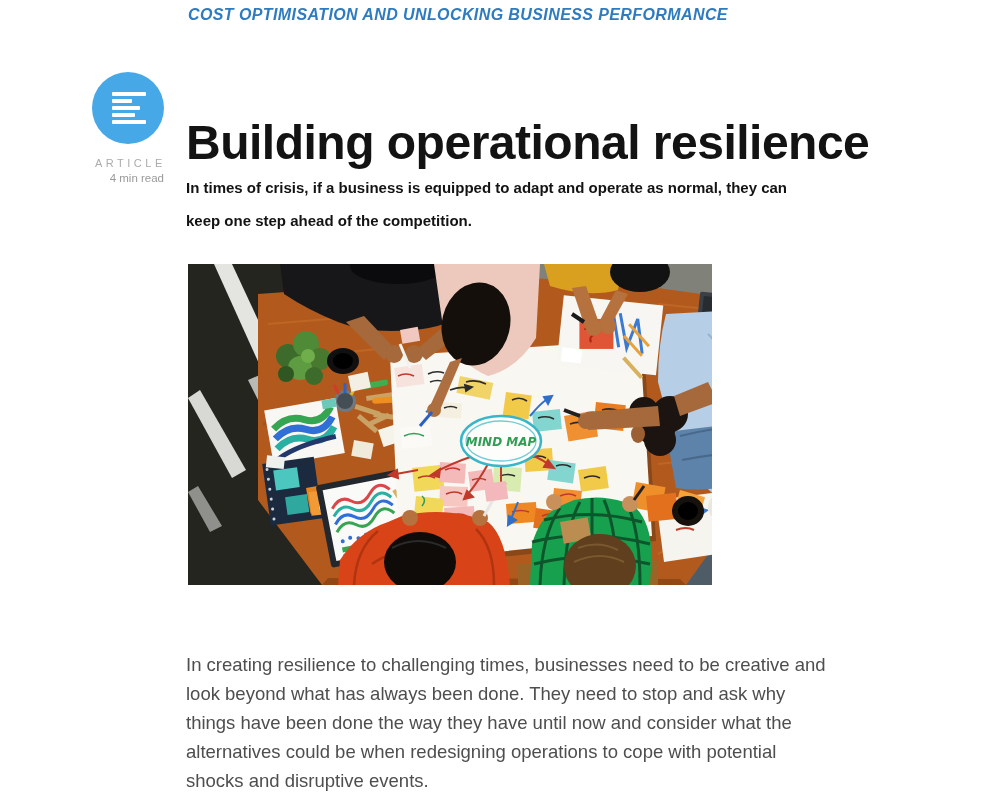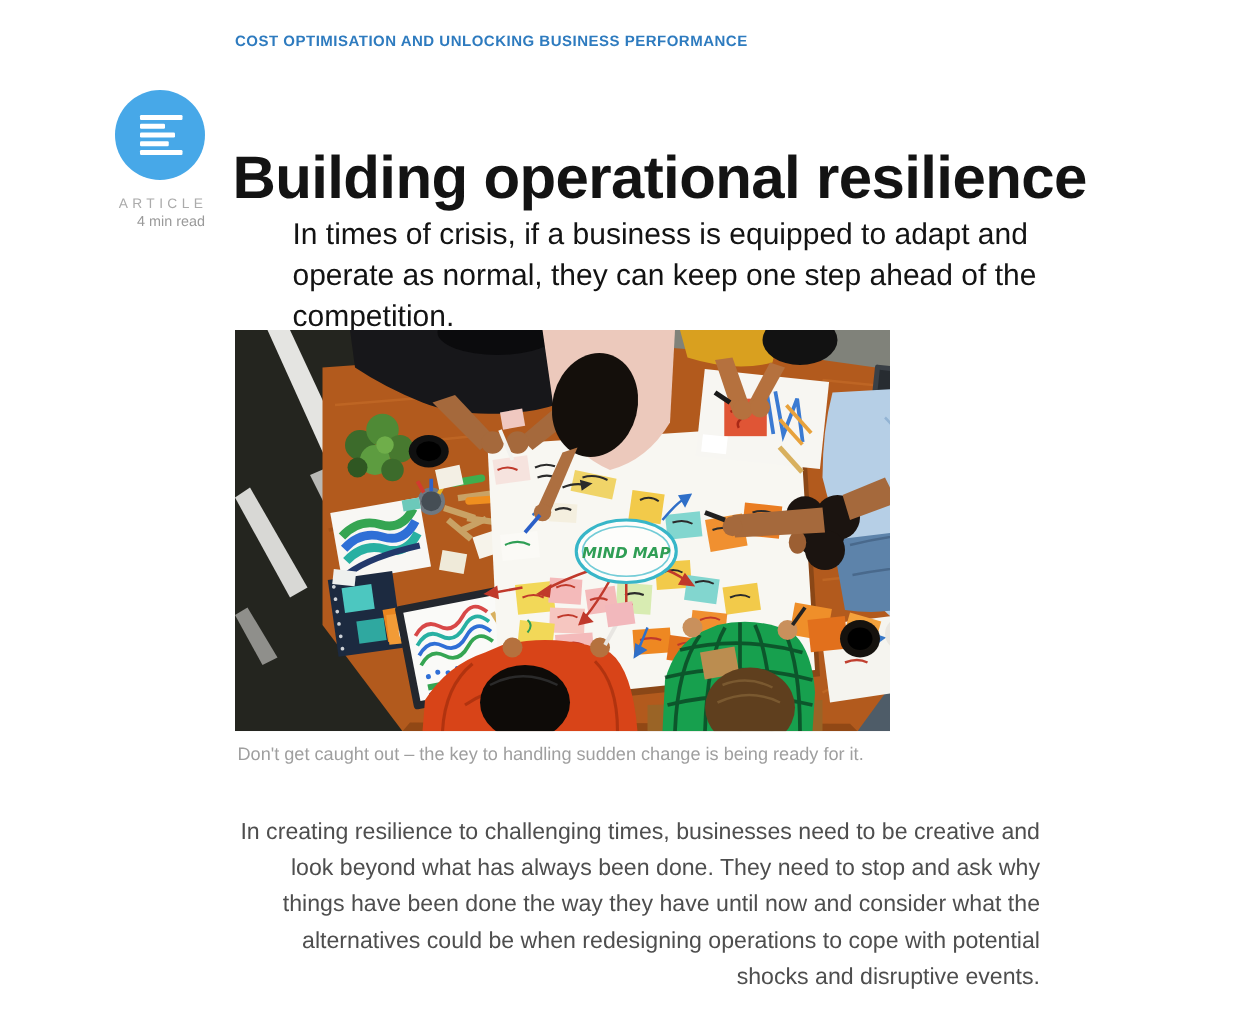--- a/index.html
+++ b/index.html
@@ -1,35 +1,35 @@
 <!DOCTYPE html>
 <html><head>
 <meta charset="utf-8">
 <style>
   html,body{margin:0;padding:0;background:#ffffff;}
   body{width:1000px;height:810px;overflow:hidden;font-family:"Liberation Sans",sans-serif;}
   .page{position:relative;width:1000px;height:810px;background:#fff;}
-  .eyebrow{position:absolute;left:188px;top:26px;font-size:12px;font-weight:bold;
-    letter-spacing:.4px;color:#2e7bbf;text-decoration:none;cursor:pointer;}
+  .eyebrow{position:absolute;left:188px;top:6px;font-size:16px;font-weight:bold;
+    letter-spacing:.4px;color:#2e7bbf;text-decoration:none;cursor:pointer;font-style:italic;}
   .badge{position:absolute;left:92px;top:72px;width:72px;text-align:right;}
   .badge-circle{width:72px;height:72px;border-radius:50%;background:#47a8e8;position:relative;}
   .badge-lines{position:absolute;left:20px;top:20px;}
   .badge-lines div{height:4px;background:#fff;border-radius:1px;margin-bottom:3px;}
   .bl1{width:34px;} .bl2{width:20px;} .bl3{width:28px;} .bl4{width:23px;} .bl5{width:34px;}
   .badge-type{margin-top:13px;font-size:11px;letter-spacing:3.5px;color:#ababab;padding-left:3px;}
   .badge-read{margin-top:3px;font-size:11.5px;color:#9a9a9a;}
   .headline{position:absolute;left:186px;top:82px;font-size:48px;line-height:1.2;
     font-weight:700;color:#131313;letter-spacing:-.5px;white-space:nowrap;}
-  .standfirst{position:absolute;left:186px;top:171px;width:632px;font-size:24px;
-    line-height:33px;font-weight:400;color:#131313;margin-left:48px;}
+  .standfirst{position:absolute;left:186px;top:171px;width:632px;font-size:15px;
+    line-height:33px;font-weight:700;color:#131313;}
   .figure{position:absolute;left:188px;top:264px;width:524px;height:321px;overflow:hidden;}
   .figure svg{display:block;}
   .caption{position:absolute;left:190px;top:596px;font-size:14.5px;color:#9f9f9f;}
   .body-text{position:absolute;left:186px;top:650px;width:646px;font-size:18.5px;
-    line-height:29px;color:#4e4e4e;text-align:right;}
+    line-height:29px;color:#4e4e4e;}
 </style>
 </head>
 <body>
 
 <div class="page">
 
   <a class="eyebrow">COST OPTIMISATION AND UNLOCKING BUSINESS PERFORMANCE</a>
 
   <div class="badge">
     <div class="badge-circle">
@@ -402,17 +402,16 @@
           <path d="M390,284 q20,-8 40,2"></path>
             <path d="M386,298 q26,-12 50,0"></path>
         </g>
         <circle cx="366" cy="238" r="8" fill="#c9905c"></circle>
         <circle cx="442" cy="240" r="8" fill="#c9905c"></circle>
         <line x1="446" y1="236" x2="456" y2="222" stroke="#222222" stroke-width="3"></line>
       </g>
     </svg>
   </div>
 
-  <div class="caption">Don't get caught out – the key to handling sudden change is being ready for it.</div>
 
   <div class="body-text">In creating resilience to challenging times, businesses need to be creative and look beyond what has always been done. They need to stop and ask why things have been done the way they have until now and consider what the alternatives could be when redesigning operations to cope with potential shocks and disruptive events.</div>
 
 </div>
 
 </body></html>

